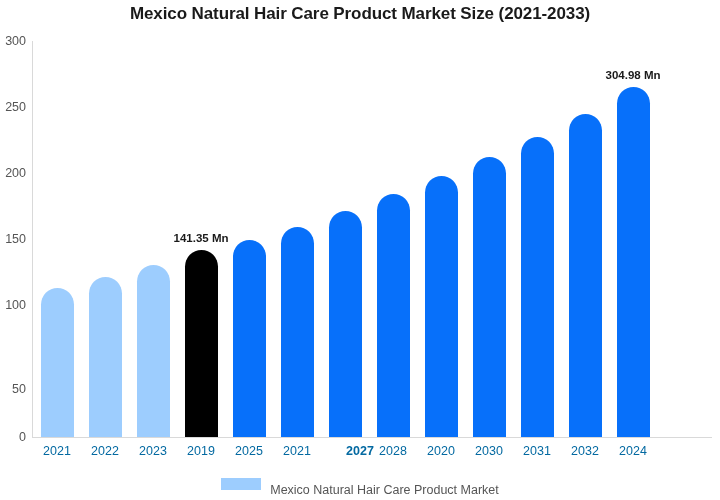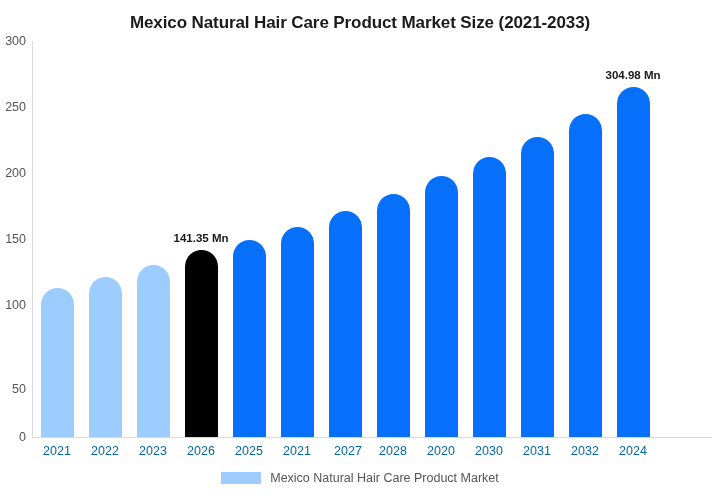--- a/index.html
+++ b/index.html
@@ -15,21 +15,21 @@
     position: relative;
   }
   #chart-root {
     position: relative;
     width: 720px;
     height: 500px;
     background: #ffffff;
   }
   #chart-title {
     position: absolute;
-    top: 13px;
+    top: 4px;
     left: 0;
     width: 720px;
     text-align: center;
     font-size: 17px;
     font-weight: bold;
     color: #1a1a1a;
     letter-spacing: -0.1px;
   }
   
   #plot {
@@ -110,20 +110,21 @@
   #legend-swatch {
     width: 40px;
     height: 12px;
     background: #9dcdfe;
     flex: 0 0 auto;
   }
   #legend-label {
     font-size: 12.5px;
     color: #555555;
     line-height: 1;
+    margin-top: 12px;
   }
 </style>
 </head>
 <body>
 
 <div id="chart-root">
 
   <div id="chart-title">Mexico Natural Hair Care Product Market Size (2021-2033)</div>
 
   <div id="y-axis-line"></div>
@@ -180,24 +181,24 @@
       <div class="bar-slot" style="left: 584.5px; height: 350.434px;">
         <div class="bar" style="height: 350.434px; background: rgb(7, 112, 250);"></div>
         <div class="bar-value-label">304.98 Mn</div>
       </div>
     </div>
 
   <div id="x-ticks">
       <div class="x-tick-text" style="left: 57px;">2021</div>
       <div class="x-tick-text" style="left: 105px;">2022</div>
       <div class="x-tick-text" style="left: 153px;">2023</div>
-      <div class="x-tick-text" style="left: 201px;">2026</div>
+      <div class="x-tick-text" style="left: 201px;">2019</div>
       <div class="x-tick-text" style="left: 249px;">2025</div>
       <div class="x-tick-text" style="left: 297px;">2021</div>
-      <div class="x-tick-text" style="left: 348px;">2027</div>
+      <div class="x-tick-text" style="left: 360px; font-weight: bold;">2027</div>
       <div class="x-tick-text" style="left: 393px;">2028</div>
       <div class="x-tick-text" style="left: 441px;">2020</div>
       <div class="x-tick-text" style="left: 489px;">2030</div>
       <div class="x-tick-text" style="left: 537px;">2031</div>
       <div class="x-tick-text" style="left: 585px;">2032</div>
       <div class="x-tick-text" style="left: 633px;">2024</div>
     </div>
 
   <div id="legend">
     <div id="legend-swatch" style="background: rgb(157, 205, 254);"></div>

